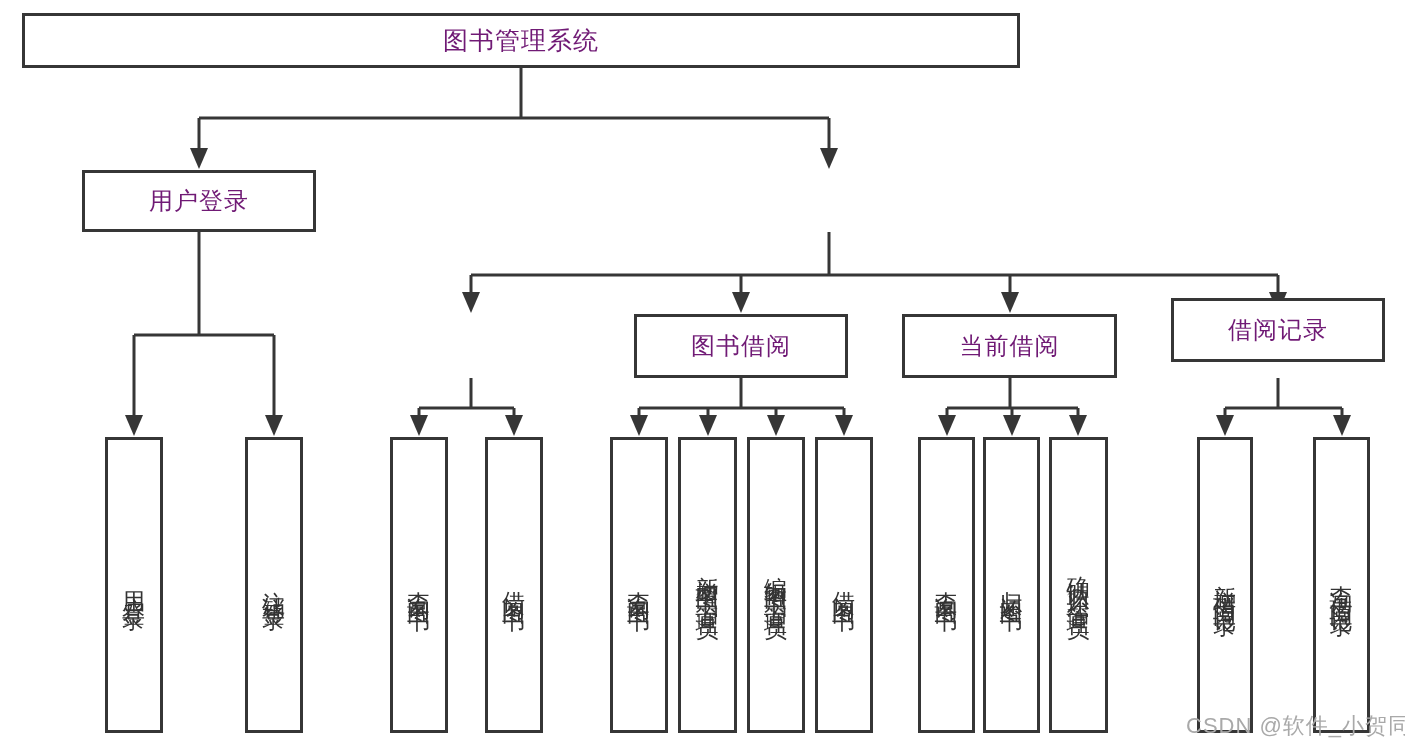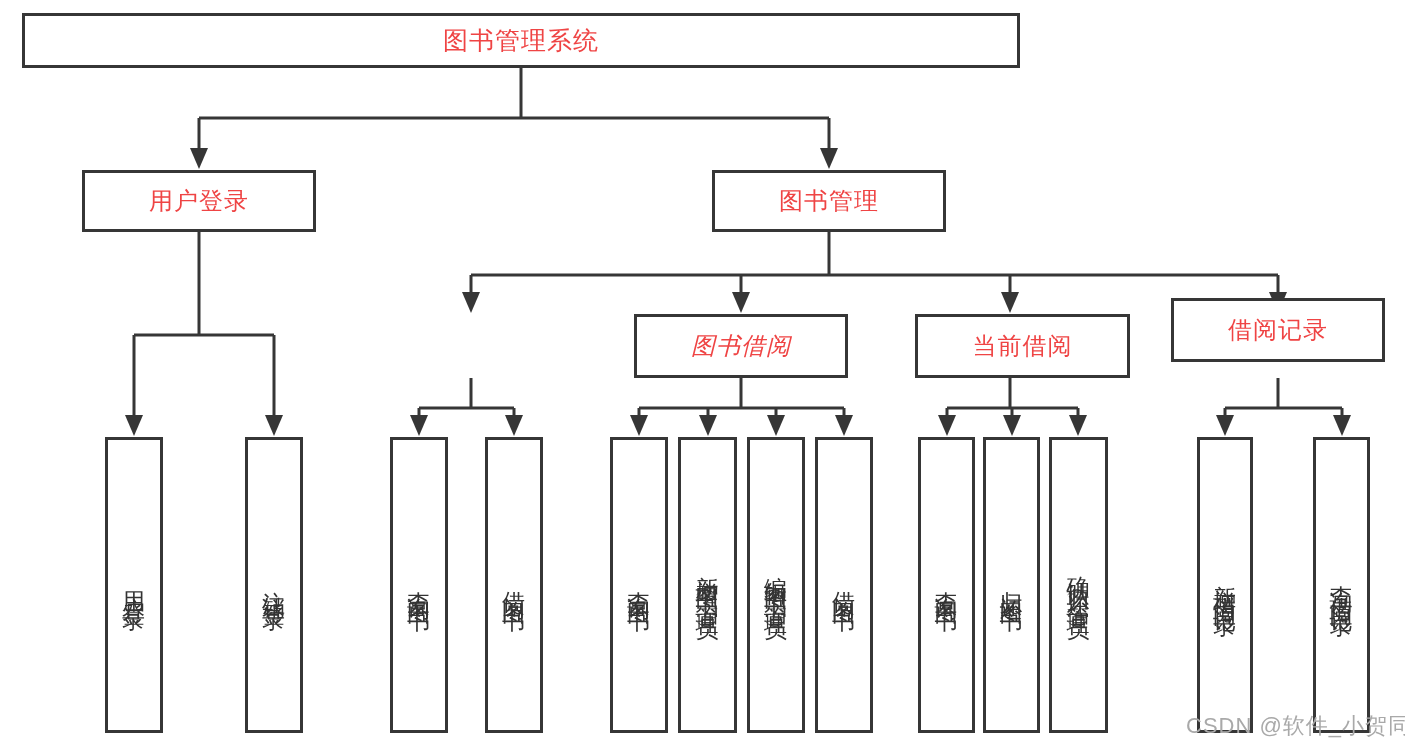--- a/index.html
+++ b/index.html
@@ -10,21 +10,21 @@
     font-family:"Liberation Sans","DejaVu Sans",sans-serif;
     overflow:hidden;
   }
   #connectors{position:absolute;left:0;top:0;pointer-events:none;}
   .hbox{
     position:absolute;
     box-sizing:border-box;
     background:#ffffff;
     border:3px solid #363636;
     display:flex;align-items:center;justify-content:center;
-    color:#ef4444;
+    color:#701a75;
     font-size:24px;
     letter-spacing:1px;
     z-index:2;
   }
   .hbox.root{font-size:25px;}
   .vbox{
     position:absolute;
     box-sizing:border-box;
     background:#ffffff;
     border:3px solid #363636;
@@ -47,22 +47,22 @@
     color:#a9a9a9;
     letter-spacing:1px;
     z-index:6;
     white-space:nowrap;
   }
   
   #box-root{left:22px;top:13px;width:998px;height:55px;}
   #box-user-login{left:82px;top:170px;width:234px;height:62px;}
   #box-book-mgmt{left:712px;top:170px;width:234px;height:62px;}
   #box-new-book{left:364px;top:314px;width:214px;height:64px;}
-  #box-book-borrow{left:634px;top:314px;width:214px;height:64px;font-style:italic;}
-  #box-current-borrow{left:902px;top:314px;width:215px;height:64px;margin-left:13px;}
+  #box-book-borrow{left:634px;top:314px;width:214px;height:64px;}
+  #box-current-borrow{left:902px;top:314px;width:215px;height:64px;}
   #box-borrow-record{left:1171px;top:298px;width:214px;height:64px;}
   
   .vbox{top:437px;height:296px;}
   #leaf-user-login{left:105px;width:58px;}
   #leaf-logout{left:245px;width:58px;}
   #leaf-search-books-a{left:390px;width:58px;}
   #leaf-borrow-books-a{left:485px;width:58px;}
   #leaf-search-books-b{left:610px;width:58px;}
   #leaf-add-books-admin{left:678px;width:59px;}
   #leaf-edit-books-admin{left:747px;width:58px;}
@@ -114,21 +114,20 @@
       <polygon points="1003,415 1021,415 1012,436"></polygon>
       <polygon points="1069,415 1087,415 1078,436"></polygon>
       <polygon points="1216,415 1234,415 1225,436"></polygon>
       <polygon points="1333,415 1351,415 1342,436"></polygon>
     </g>
   </svg>
 
   <div class="hbox root" id="box-root">图书管理系统</div>
 
   <div class="hbox" id="box-user-login">用户登录</div>
-  <div class="hbox" id="box-book-mgmt">图书管理</div>
 
   <div class="hbox" id="box-book-borrow">图书借阅</div>
   <div class="hbox" id="box-current-borrow">当前借阅</div>
   <div class="hbox" id="box-borrow-record">借阅记录</div>
 
   <div class="vbox" id="leaf-user-login">
     <span class="vtext">用户登录</span>
   </div>
   <div class="vbox" id="leaf-logout">
     <span class="vtext">注销登录</span>

